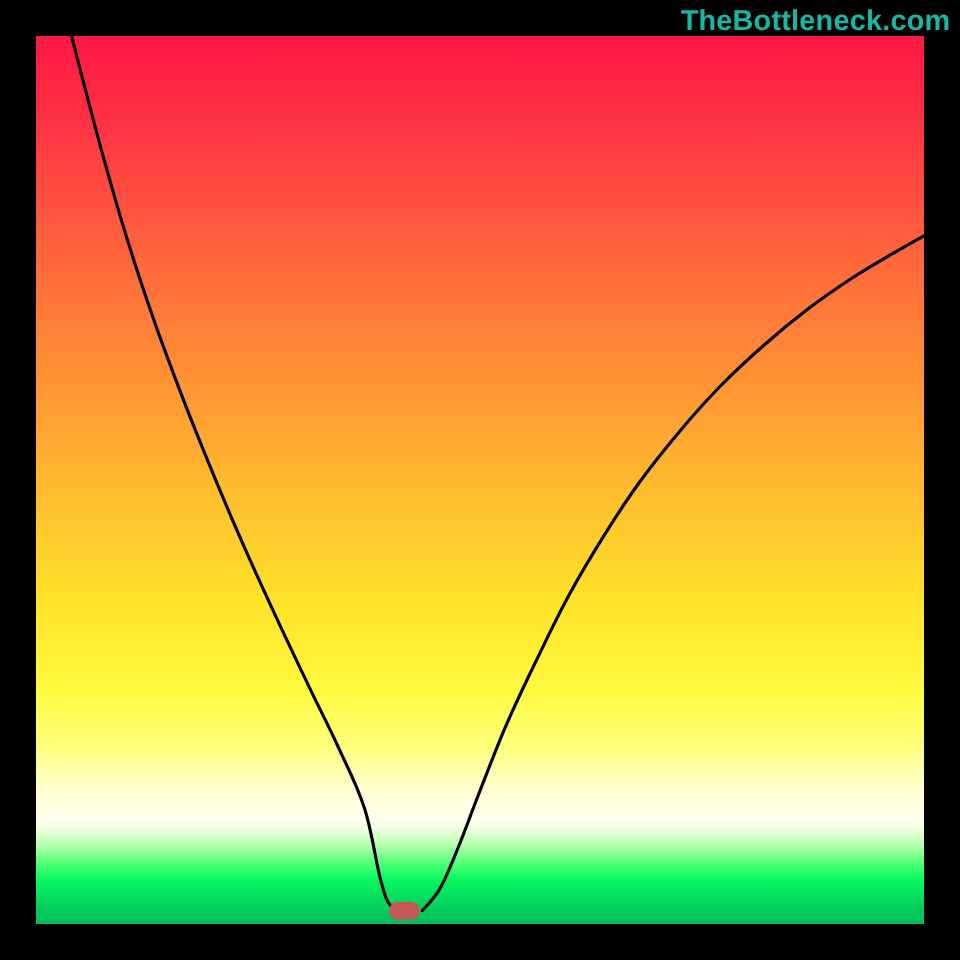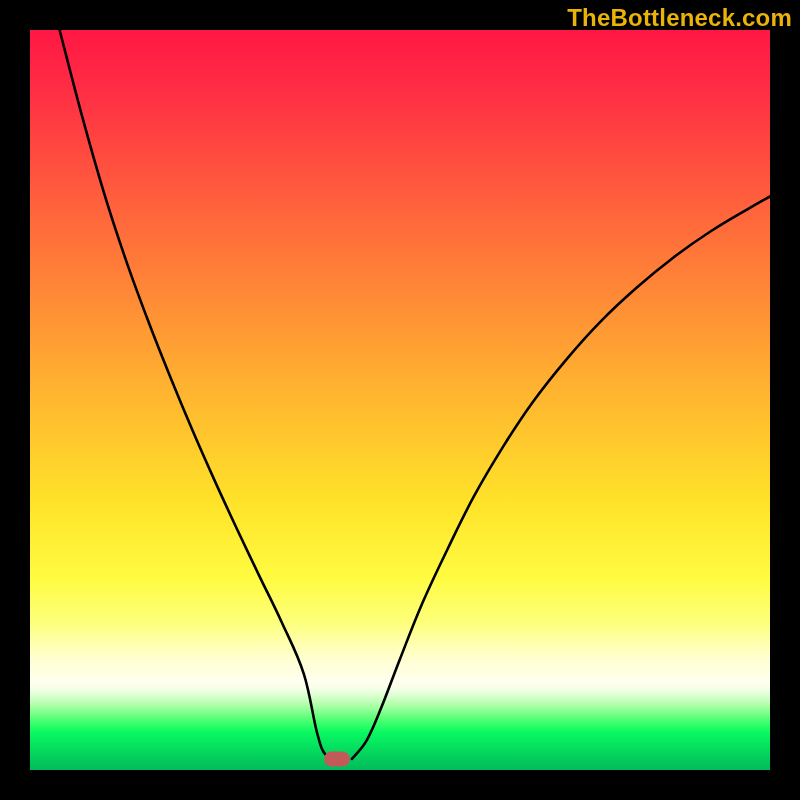--- a/index.html
+++ b/index.html
@@ -51,21 +51,21 @@
       #02bb5b 100%
     );
   }
   .watermark {
     position: absolute;
     top: 4px;
     right: 8px;
     font-family: Arial, Helvetica, sans-serif;
     font-size: 24px;
     font-weight: 600;
-    color: #eab308;
+    color: #14b8a6;
     letter-spacing: 0.2px;
     user-select: none;
   }
   .curve-svg {
     position: absolute;
     top: 30px;
     left: 30px;
     width: 740px;
     height: 740px;
     overflow: visible;

